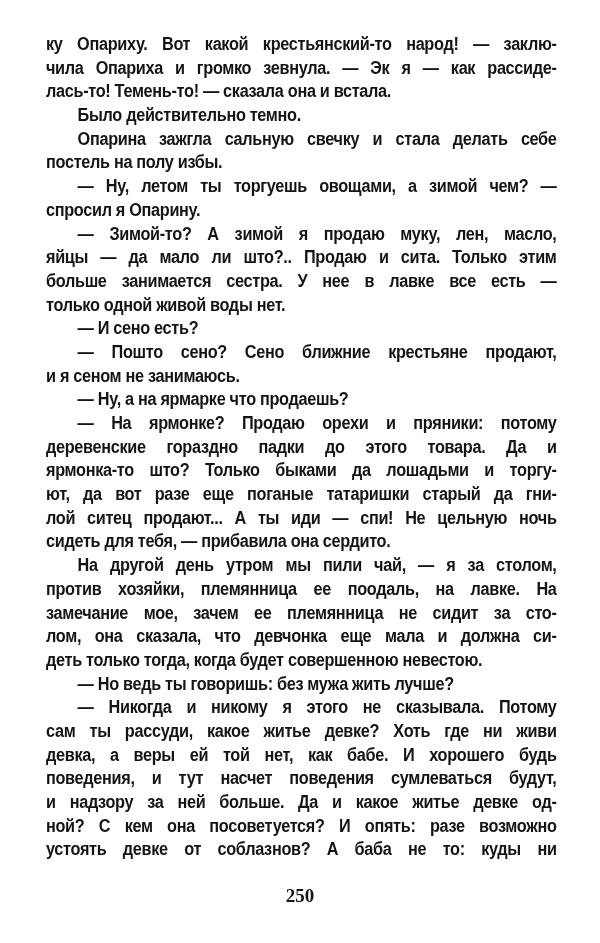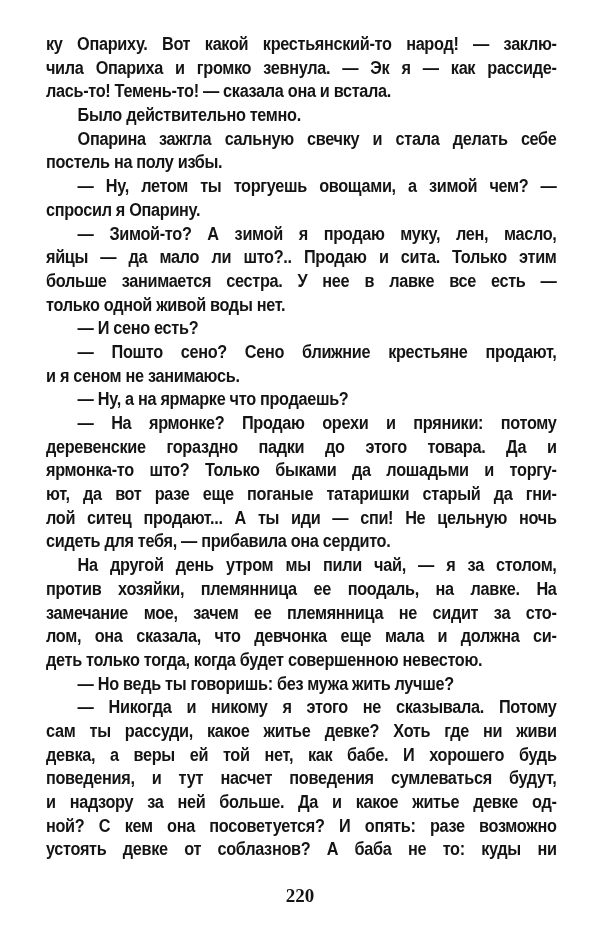--- a/index.html
+++ b/index.html
@@ -74,13 +74,13 @@
     <span class="line indent last" style="white-space: normal;">— Но ведь ты говоришь: без мужа жить лучше?</span>
     <span class="line indent" style="white-space: normal;">— Никогда и никому я этого не сказывала. Потому</span>
     <span class="line" style="white-space: normal;">сам ты рассуди, какое житье девке? Хоть где ни живи</span>
     <span class="line" style="white-space: normal;">девка, а веры ей той нет, как бабе. И хорошего будь</span>
     <span class="line" style="white-space: normal;">поведения, и тут насчет поведения сумлеваться будут,</span>
     <span class="line" style="white-space: normal;">и надзору за ней больше. Да и какое житье девке од-</span>
     <span class="line" style="white-space: normal;">ной? С кем она посоветуется? И опять: разе возможно</span>
     <span class="line" style="white-space: normal;">устоять девке от соблазнов? А баба не то: куды ни</span>
   </div>
 
-<div class="page-number">220</div>
+<div class="page-number">250</div>
 
 </body></html>

